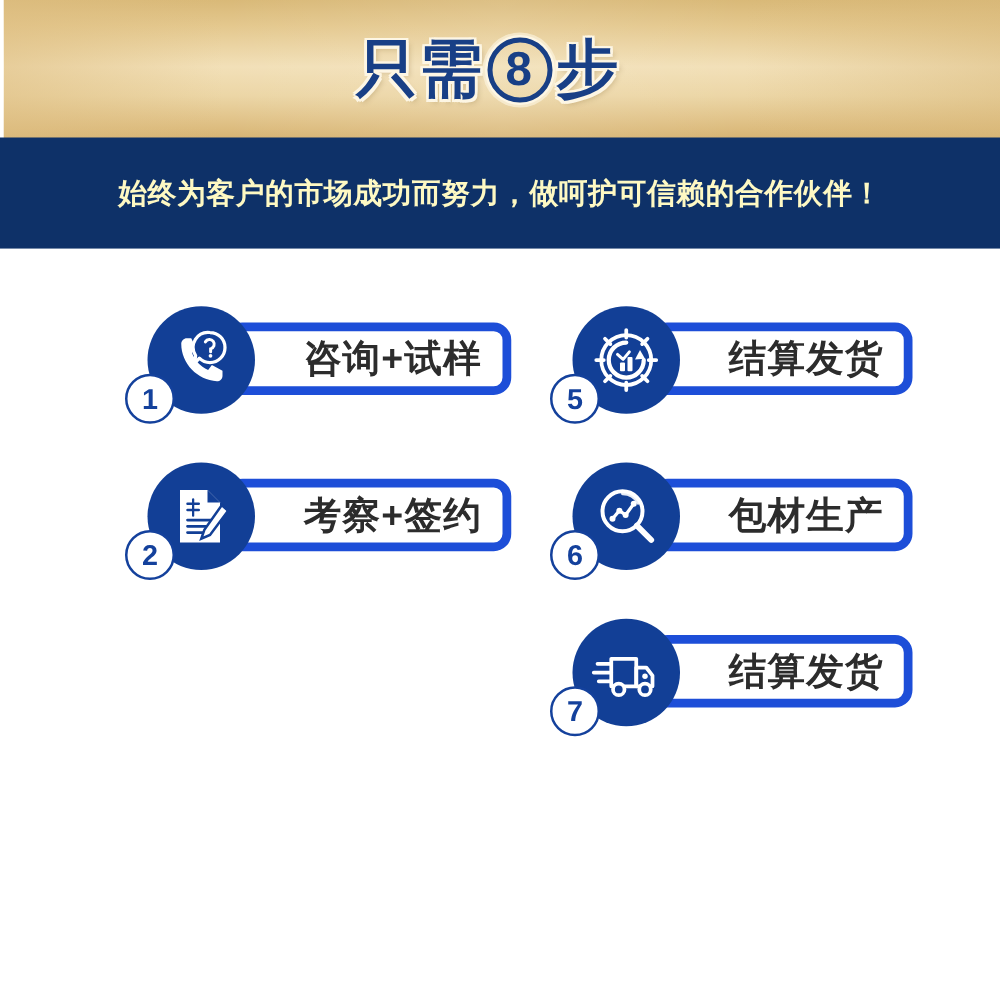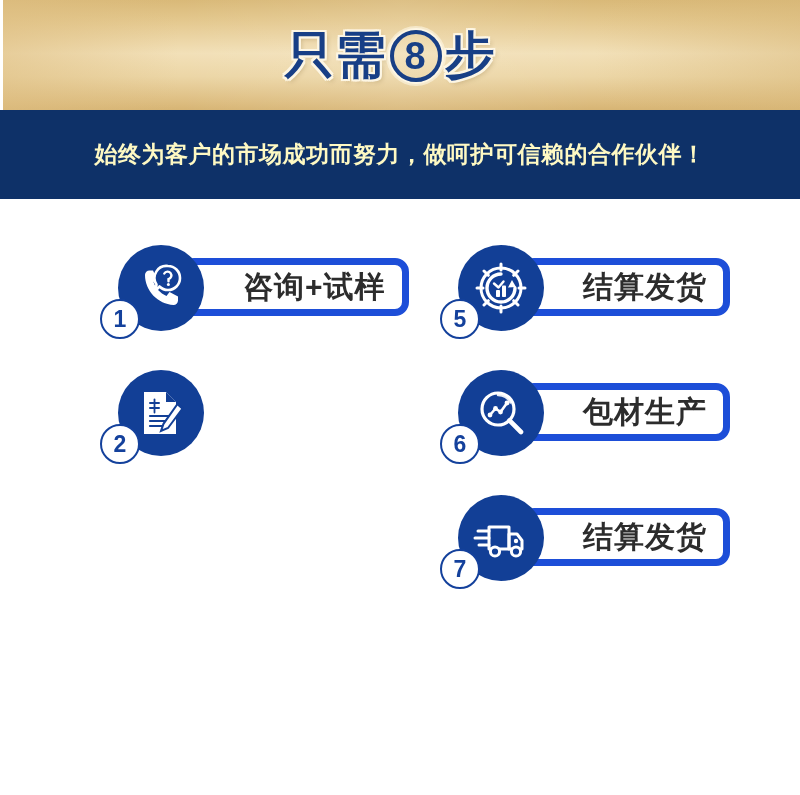--- a/index.html
+++ b/index.html
@@ -219,20 +219,23 @@
           <path d="M14 17 C14 14.5 16 12.5 18.5 12.5 L22 12.5 L26 21 L22.5 24 C24.5 30 29 35 35.5 38 L38.5 34 L47 38.5 L47 42.5 C47 45 45 47 42.5 47 C27 46 14 33 14 17 Z" fill="#ffffff"></path>
           <path d="M37 8 A12 12 0 1 1 37 32 A12 12 0 0 1 28.5 28.5 L24.5 33 L25.5 26.5 A12 12 0 0 1 37 8 Z" fill="#123f96" stroke="#ffffff" stroke-width="2.6" stroke-linejoin="round"></path>
           <path d="M33.3 15.5 a3.8 3.8 0 1 1 4.2 5.6 v2.2" fill="none" stroke="#ffffff" stroke-width="2.4" stroke-linecap="round"></path>
           <circle cx="37.4" cy="26.6" r="1.5" fill="#ffffff"></circle>
         </svg>
       </div>
       <div class="badge">1</div>
     </div>
 
     <div class="step">
+      <div class="pill">
+        <span class="pill-label">考察+签约</span>
+      </div>
       <div class="circle">
         <svg width="58" height="58" viewBox="0 0 58 58">
           <path d="M12 8 L34 8 L44 18 L44 50 L12 50 Z" fill="#ffffff"></path>
           <path d="M34 8 L34 18 L44 18 Z" fill="#123f96"></path>
           <path d="M18 19 h9 M18 24 h9" stroke="#123f96" stroke-width="2" stroke-linecap="round"></path>
           <path d="M22.5 15.5 v13" stroke="#123f96" stroke-width="1.8" stroke-linecap="round"></path>
           <path d="M18 32 h20 M18 37 h20 M18 42 h14" stroke="#123f96" stroke-width="2.2" stroke-linecap="round"></path>
           <path d="M45.5 20 l5 4.5 L36 44 l-7 3 l2.5 -7.2 Z" fill="#ffffff" stroke="#123f96" stroke-width="2"></path>
           <path d="M45.5 20 l5 4.5" stroke="#123f96" stroke-width="2"></path>
         </svg>

